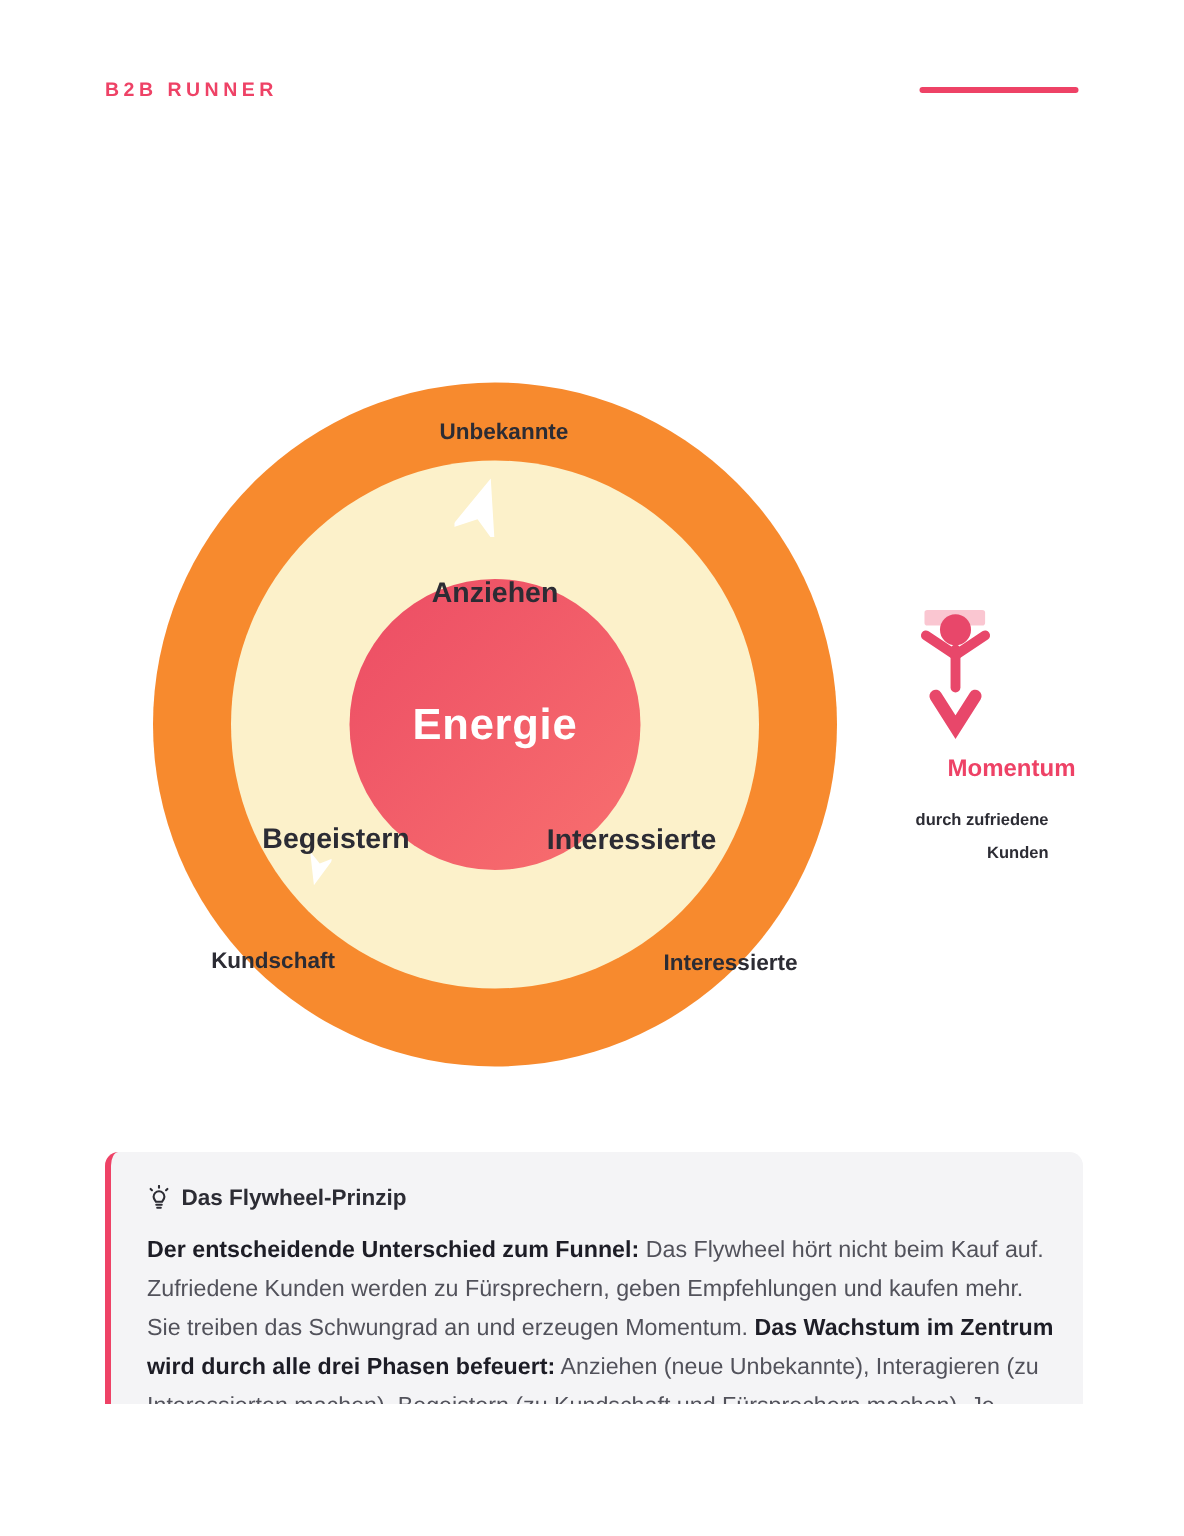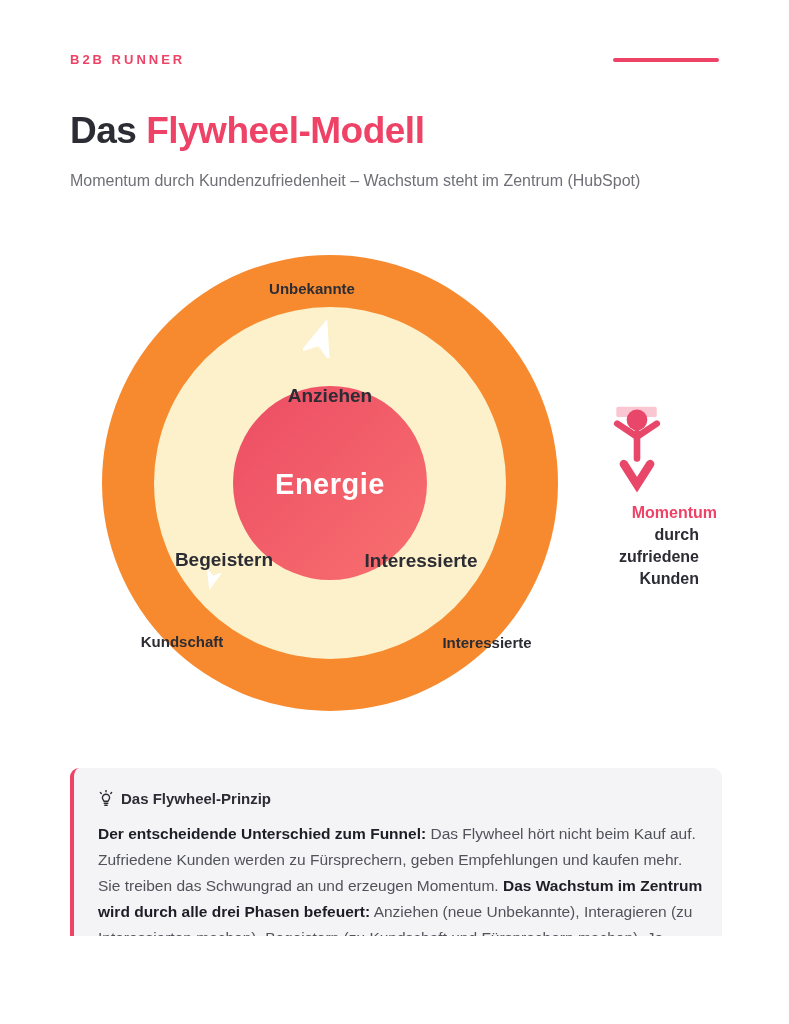--- a/index.html
+++ b/index.html
@@ -46,21 +46,21 @@
     font-weight: bold; color: var(--dark); white-space: nowrap;
   }
   .lbl-audience { font-size: 15px; }
   .lbl-phase { font-size: 19px; text-align: center; }
   .lbl-center { font-size: 29px; color: #ffffff; letter-spacing: 0.5px; }
   .spin-arrow { position: absolute; }
   
   .momentum { position: absolute; left: 557px; top: 402px; width: 160px; text-align: right; }
   .momentum svg { display: block; margin: 0 auto; }
   .momentum-title { margin-top: 8px; font-size: 16px; font-weight: bold; color: var(--accent); }
-  .momentum-sub { margin-top: 2px; font-size: 16px; font-weight: bold; color: var(--dark);
+  .momentum-sub { margin-top: 14px; font-size: 11px; font-weight: bold; color: var(--dark);
                   line-height: 22px; padding: 0 18px; }
   
   .info-box {
     position: absolute; left: 70px; top: 768px;
     width: 652px; height: 203px;
     background: var(--box-bg);
     border-left: 4px solid var(--accent);
     border-radius: 9px;
     padding: 22px 28px 0 24px;
   }
@@ -73,40 +73,38 @@
   .info-paragraph .bold { font-weight: bold; color: #1d1d26; }
 </style>
 </head>
 <body>
 
 <div class="page">
 
   <div class="logo">B2B RUNNER</div>
   <div class="header-rule"></div>
 
-  <h1 class="title"><span>Das </span><span class="highlight">Flywheel-Modell</span></h1>
-  <p class="subtitle">Momentum durch Kundenzufriedenheit – Wachstum steht im Zentrum (HubSpot)</p>
 
   <div>
     <div class="circle ring-outer"></div>
     <div class="circle ring-middle"></div>
     <div class="circle ring-center"></div>
 
     <svg class="spin-arrow" style="left:303px; top:318px;" width="36" height="40" viewBox="0 0 24 28">
       <g transform="rotate(18 12 14)">
         <polygon points="12,0 23,28 12,20 1,28" fill="#ffffff"></polygon>
       </g>
     </svg>
     <svg class="spin-arrow" style="left:203px; top:568px;" width="18" height="24" viewBox="0 0 24 28">
       <g transform="rotate(195 12 14)">
         <polygon points="12,0 23,28 12,20 1,28" fill="#ffffff"></polygon>
       </g>
     </svg>
 
-    <div class="wheel-label lbl-audience" style="left:312px; top:288px;">Unbekannte</div>
+    <div class="wheel-label lbl-audience" style="left:336px; top:288px;">Unbekannte</div>
     <div class="wheel-label lbl-phase" style="left:330px; top:396px;">Anziehen</div>
     <div class="wheel-label lbl-center" style="left:330px; top:484px;">Energie</div>
     <div class="wheel-label lbl-phase" style="left:224px; top:560px;">Begeistern</div>
     <div class="wheel-label lbl-phase" style="left:421px; top:561px;">Interessierte</div>
     <div class="wheel-label lbl-audience" style="left:158px; top:641px;padding-left:48px;">Kundschaft</div>
     <div class="wheel-label lbl-audience" style="left:487px; top:642px;">Interessierte</div>
   </div>
 
   <div class="momentum">
     <svg width="56" height="94" viewBox="0 0 56 100">

